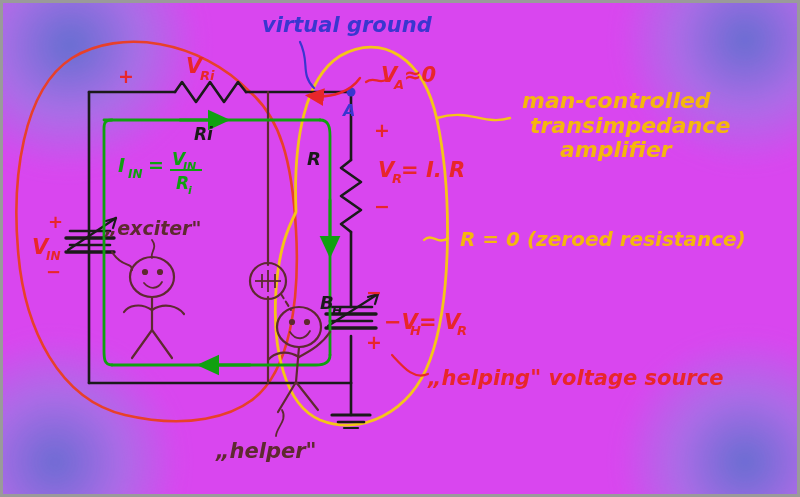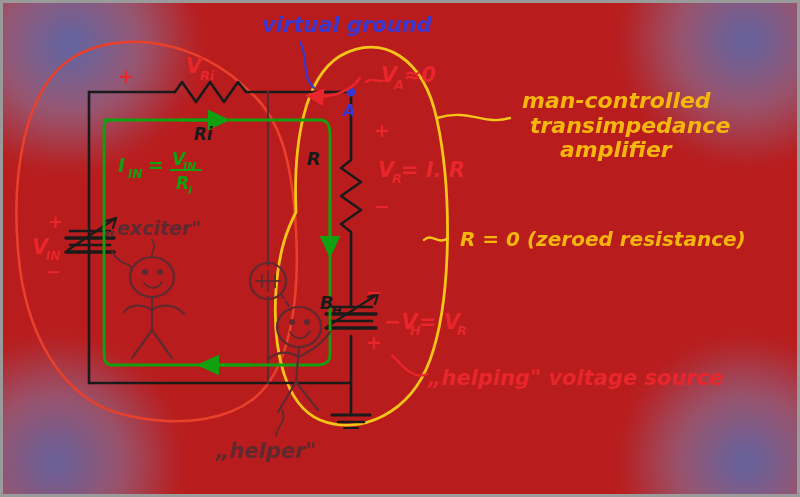--- a/index.html
+++ b/index.html
@@ -1,21 +1,21 @@
 <!DOCTYPE html>
 <html><head>
 <meta charset="utf-8">
 <title>Man-controlled transimpedance amplifier</title>
 <style>
   html,body{margin:0;padding:0;background:#888;}
   body{font-family:"DejaVu Sans",sans-serif;}
   #canvas{
     position:relative;
     width:800px;height:497px;
-    background:#b91c1c;
+    background:#d946ef;
     overflow:hidden;
   }
   
   .wash{position:absolute;pointer-events:none;}
   #w-tl{left:-60px;top:-80px;width:260px;height:250px;
         background:radial-gradient(ellipse at 50% 50%, rgba(70,120,200,.80) 0%, rgba(110,160,220,.45) 38%, rgba(255,255,255,0) 72%);
         filter:blur(9px);transform:rotate(-20deg);}
   #w-tr{right:-70px;top:-85px;width:250px;height:250px;
         background:radial-gradient(ellipse at 50% 50%, rgba(70,120,200,.78) 0%, rgba(110,160,220,.42) 38%, rgba(255,255,255,0) 72%);
         filter:blur(9px);transform:rotate(20deg);}

